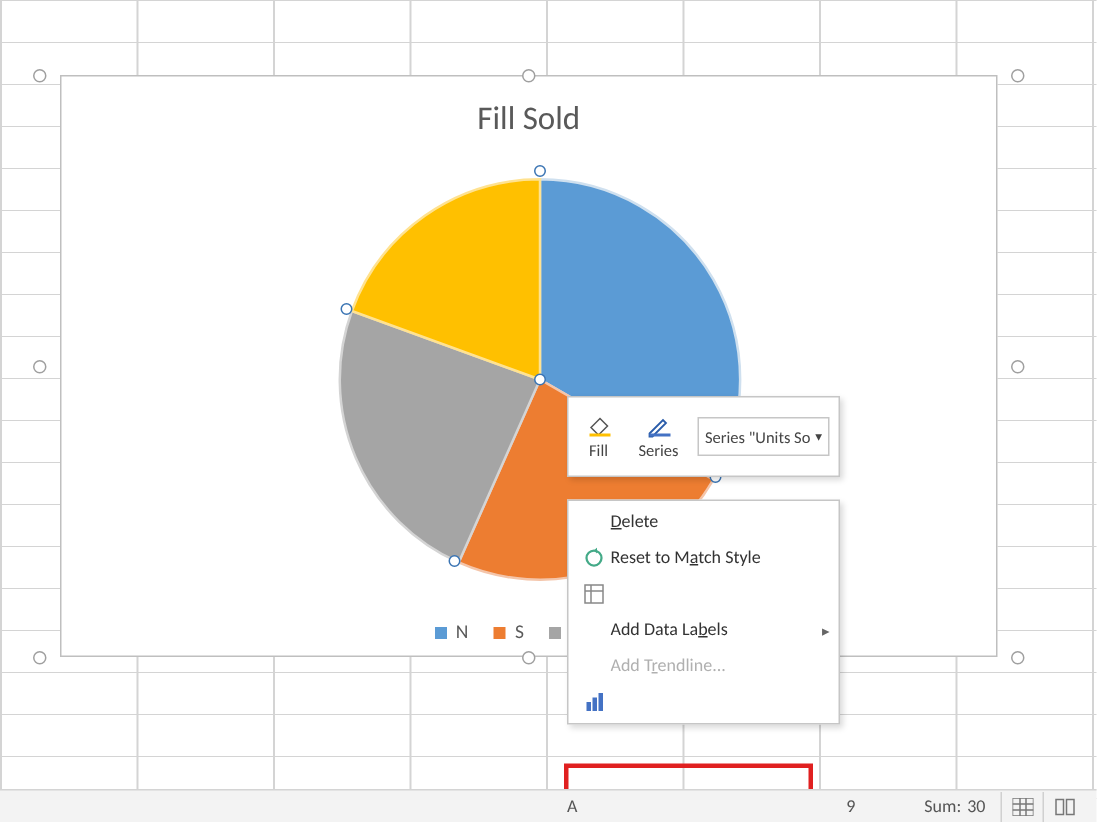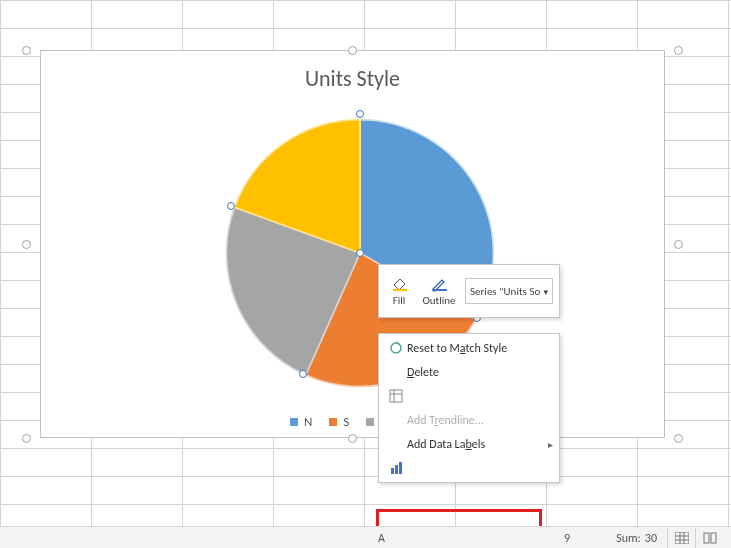--- a/index.html
+++ b/index.html
@@ -170,21 +170,21 @@
   border-left: 1px solid #d0d0d0;
   display: flex; align-items: center; justify-content: center;
 }
 </style>
 </head>
 <body>
 
 <div class="grid"></div>
 
 <div class="chart-box">
-  <div class="chart-title">Units Style</div>
+  <div class="chart-title">Fill Sold</div>
 
   <div class="pie-wrap">
     <svg class="pie" viewBox="0 0 100 100">
 
       <path d="M50 50 L50 2 A48 48 0 0 1 91.57 74 Z" fill="#5b9bd5" stroke="#cfe0ef" stroke-width="0.6"></path>
 
       <path d="M50 50 L91.57 74 A48 48 0 0 1 30.50 93.86 Z" fill="#ed7d31" stroke="#f4c5aa" stroke-width="0.6"></path>
 
       <path d="M50 50 L30.50 93.86 A48 48 0 0 1 4.88 33.58 Z" fill="#a5a5a5" stroke="#d4d4d4" stroke-width="0.6"></path>
 
@@ -221,59 +221,59 @@
         <path d="M4 9 L10 3 L15 8 L9 14 Z" fill="none" stroke="#555" stroke-width="1"></path>
         <rect x="3" y="13" width="14" height="2" fill="#ffc000"></rect>
       </svg>
     <span>Fill</span>
   </div>
   <div class="tool">
     <svg width="18" height="16">
         <path d="M3 13 L12 4 L14 6 L5 15 L3 15 Z" fill="none" stroke="#2a5caa" stroke-width="1.2"></path>
         <rect x="3" y="13" width="14" height="2" fill="#4472c4"></rect>
       </svg>
-    <span>Outline</span>
+    <span>Series</span>
   </div>
   <div class="series-box">
     <span>Series "Units So</span>
     <span class="arr">▾</span>
   </div>
 </div>
 
 <div class="ctx">
+  <div class="item">
+    <span class="ico"></span>
+    <span class="txt"><u>D</u>elete</span>
+  </div>
   <div class="item">
     <span class="ico">
         <svg width="14" height="14">
           <circle cx="7" cy="7" r="5" fill="none" stroke="#4a8" stroke-width="1.5"></circle>
           <path d="M7 2 L9 0 L9 4 Z" fill="#4a8"></path>
         </svg>
       </span>
     <span class="txt">Reset to M<u>a</u>tch Style</span>
-  </div>
-  <div class="item">
-    <span class="ico"></span>
-    <span class="txt"><u>D</u>elete</span>
   </div>
   <div class="item">
     <span class="ico">
         <svg width="14" height="14">
           <rect x="1" y="1" width="12" height="12" fill="none" stroke="#888" stroke-width="1"></rect>
           <line x1="1" y1="5" x2="13" y2="5" stroke="#888"></line>
           <line x1="5" y1="1" x2="5" y2="13" stroke="#888"></line>
         </svg>
       </span>
   </div>
+  <div class="item">
+    <span class="ico"></span>
+    <span class="txt">Add Data La<u>b</u>els</span>
+    <span class="sub">▸</span>
+  </div>
   <div class="item disabled">
     <span class="ico"></span>
     <span class="txt">Add T<u>r</u>endline...</span>
-  </div>
-  <div class="item">
-    <span class="ico"></span>
-    <span class="txt">Add Data La<u>b</u>els</span>
-    <span class="sub">▸</span>
   </div>
   <div class="item">
     <span class="ico">
         <svg width="14" height="14">
           <rect x="2" y="7" width="3" height="6" fill="#4472c4"></rect>
           <rect x="6" y="4" width="3" height="9" fill="#4472c4"></rect>
           <rect x="10" y="1" width="3" height="12" fill="#4472c4"></rect>
         </svg>
       </span>
   </div>

